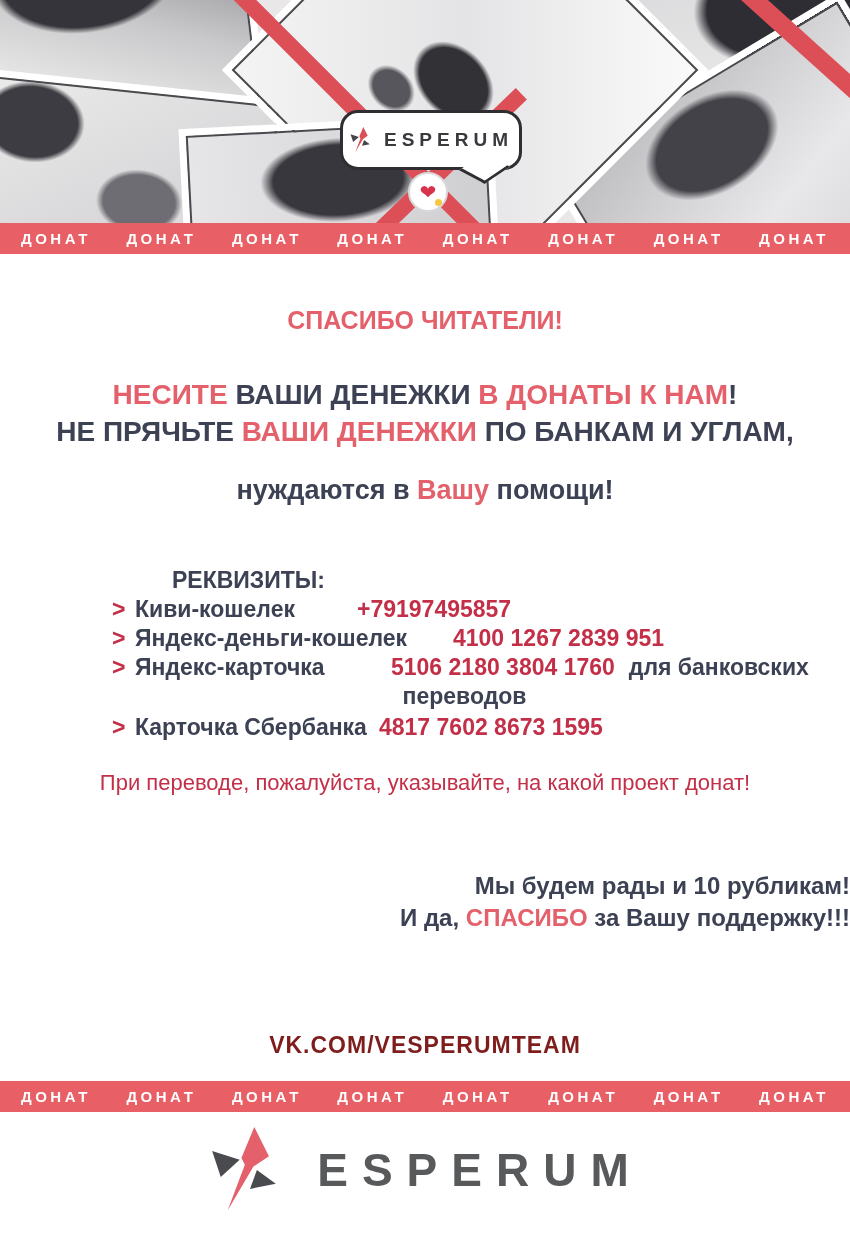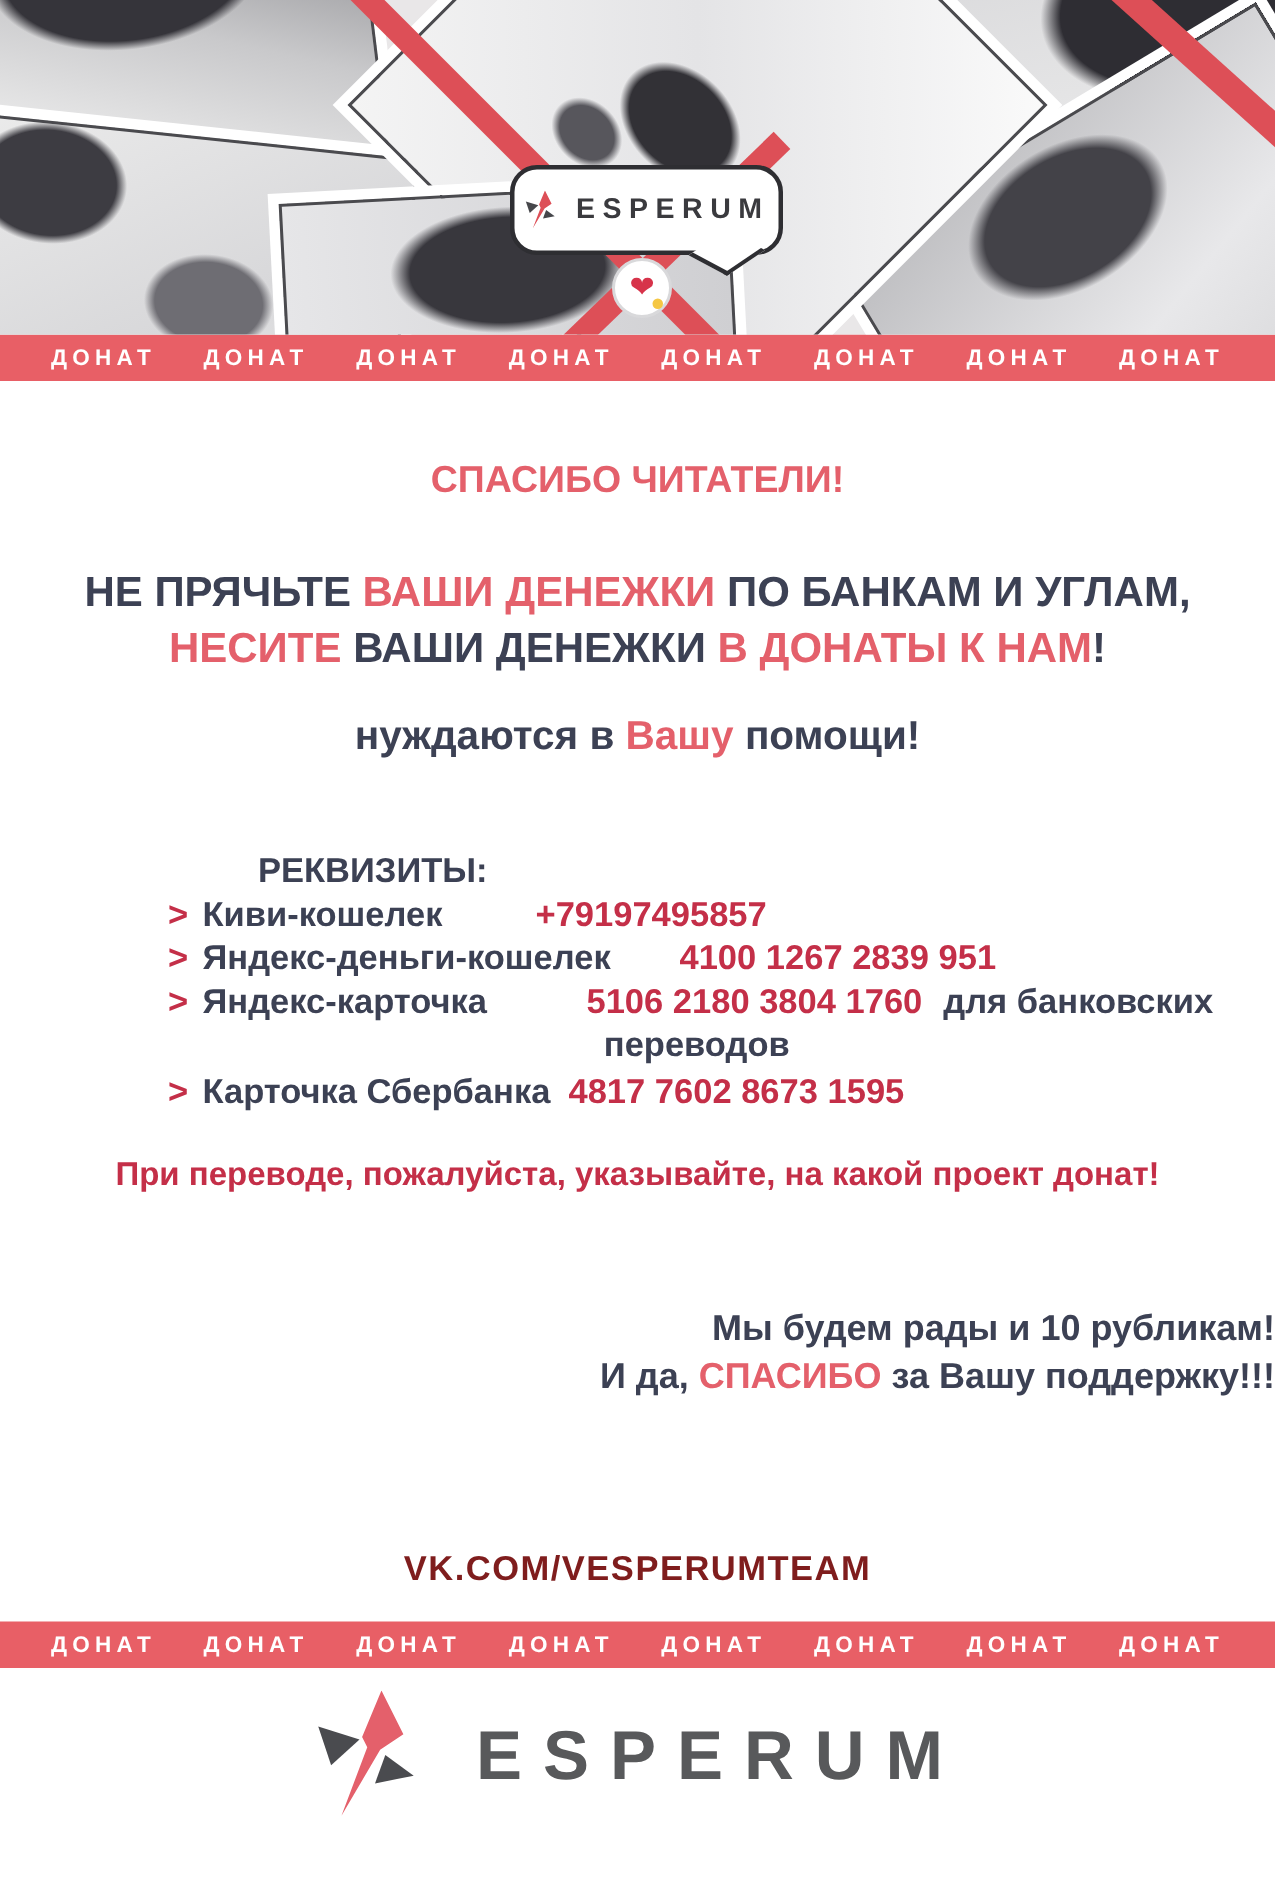--- a/index.html
+++ b/index.html
@@ -51,21 +51,21 @@
           transform:rotate(28deg) skewX(-28deg);}
   .bubble-logo-text{font-size:19px;font-weight:700;letter-spacing:5px;color:#3a3a3e;}
   .heart-bubble{position:absolute;left:408px;top:172px;width:40px;height:40px;border-radius:50%;
           background:#fff;border:2px solid #d9d9db;z-index:6;display:flex;align-items:center;
           justify-content:center;}
   .heart-glyph{color:#D7334A;font-size:20px;line-height:1;}
   .heart-spark{position:absolute;right:4px;bottom:4px;width:7px;height:7px;border-radius:50%;
           background:#F5C744;}
   
   .donat-banner{width:850px;height:31px;background:var(--banner-red,#E85F66);display:flex;
-          align-items:center;justify-content:space-between;padding:0 34px;}
+          align-items:center;justify-content:space-between;padding:0 21px;}
   .donat-item{color:#fff;font-size:15px;font-weight:700;letter-spacing:3.5px;}
   
   .greeting{margin-top:52px;text-align:center;font-size:25px;font-weight:800;
             color:var(--salmon,#E4606B);}
   .appeal{margin-top:41px;text-align:center;font-size:28px;font-weight:800;line-height:37px;
           color:var(--dark,#3C4154);}
   .projects{margin-top:22px;text-align:center;font-size:27px;font-weight:700;line-height:36px;
           color:var(--dark,#3C4154);}
   .t-salmon{color:var(--salmon,#E4606B);}
   .t-dark{color:var(--dark,#3C4154);}
@@ -75,21 +75,21 @@
   .req-row .bullet{display:inline-block;width:23px;color:var(--crimson,#C42F48);}
   .req-row .label{display:inline-block;}
   .req-row .value{color:var(--crimson,#C42F48);}
   .row-1 .label{width:222px;}
   .row-2 .label{width:318px;}
   .row-3 .label{width:256px;}
   .row-4 .label{width:244px;}
   .row-4{margin-top:2px;}
   .req-note{margin-left:14px;color:var(--dark,#3C4154);}
   .req-note-wrap{text-align:center;}
-  .transfer-note{margin-top:28px;text-align:center;font-size:22px;font-weight:700;
+  .transfer-note{margin-top:28px;text-align:center;font-size:22px;font-weight:400;
           color:var(--crimson,#C42F48);}
   .thanks{margin-top:74px;text-align:right;font-size:24px;font-weight:700;line-height:32px;
           color:var(--dark,#3C4154);}
   .vk-link{margin-top:98px;text-align:center;font-size:23px;font-weight:800;letter-spacing:1px;
           color:#7f1d1d;cursor:pointer;}
   .banner-bottom{margin-top:22px;}
   
   .footer{height:115px;display:flex;align-items:center;justify-content:center;gap:24px;}
   .footer-logo-text{font-size:46px;font-weight:700;letter-spacing:14px;
           color:var(--logo-gray,#58595B);}
@@ -131,22 +131,22 @@
   <span class="donat-item">ДОНАТ</span>
   <span class="donat-item">ДОНАТ</span>
   <span class="donat-item">ДОНАТ</span>
   <span class="donat-item">ДОНАТ</span>
   <span class="donat-item">ДОНАТ</span>
 </div>
 
 <div class="greeting">СПАСИБО ЧИТАТЕЛИ!</div>
 
 <div class="appeal">
+  <div><span class="t-salmon">НЕСИТЕ </span><span class="t-dark">ВАШИ ДЕНЕЖКИ </span><span class="t-salmon">В ДОНАТЫ К НАМ</span><span class="t-dark">!</span></div>
   <div><span class="t-dark">НЕ ПРЯЧЬТЕ </span><span class="t-salmon">ВАШИ ДЕНЕЖКИ</span><span class="t-dark"> ПО БАНКАМ И УГЛАМ,</span></div>
-  <div><span class="t-salmon">НЕСИТЕ </span><span class="t-dark">ВАШИ ДЕНЕЖКИ </span><span class="t-salmon">В ДОНАТЫ К НАМ</span><span class="t-dark">!</span></div>
 </div>
 
 <div class="projects">
   <div><span class="t-dark">нуждаются в </span><span class="t-salmon">Вашу</span><span class="t-dark"> помощи!</span></div>
 </div>
 
 <div class="requisites">
   <div class="req-title">РЕКВИЗИТЫ:</div>
 
   <div class="req-row row-1">

